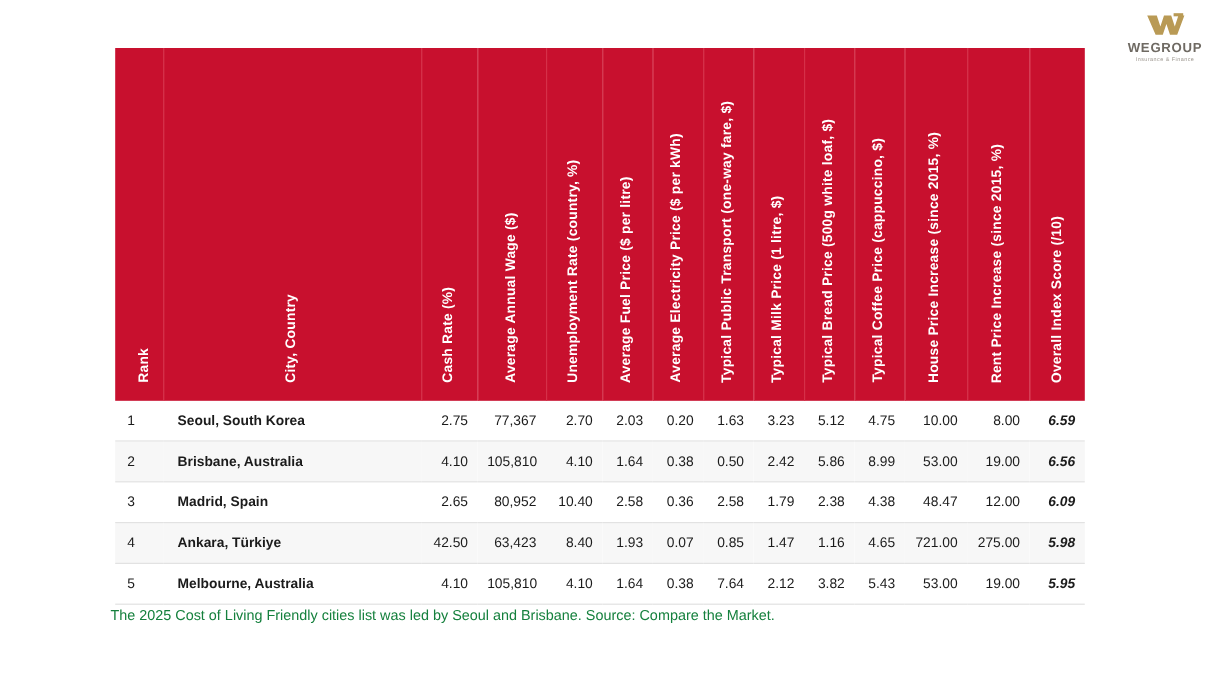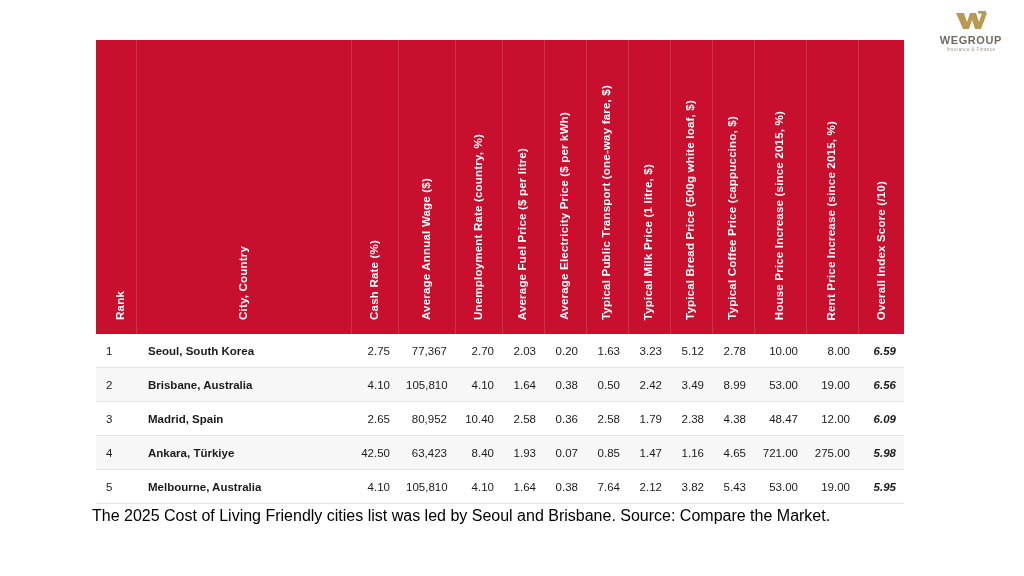--- a/index.html
+++ b/index.html
@@ -108,23 +108,23 @@
     padding-left: 12px;
   }
   tbody td.score { font-weight: bold; font-style: italic; }
   tbody tr:last-child td { border-bottom: 1px solid #e2e2e2; }
 
   .caption {
     position: absolute;
     left: 92px;
     top: 504px;
     width: 800px;
-    font-size: 16px;
+    font-size: 12px;
     line-height: 1.55;
-    color: #000000;
+    color: #15803d;
   }
 </style>
 </head>
 <body>
 
 <div class="page">
 
   <div class="brand">
     <svg class="brand-mark" viewBox="0 0 34 22">
       <path d="M2 3 L10 3 L13 12 L16 3 L22 3 L25 12 L28 3 L33 3 L27 19 L21 19 L18 10 L15 19 L9 19 Z" fill="#b99a55"></path>
@@ -175,36 +175,36 @@
           <td class="rank">1</td>
           <td class="city">Seoul, South Korea</td>
           <td>2.75</td>
           <td>77,367</td>
           <td>2.70</td>
           <td>2.03</td>
           <td>0.20</td>
           <td>1.63</td>
           <td>3.23</td>
           <td>5.12</td>
-          <td>2.78</td>
+          <td>4.75</td>
           <td>10.00</td>
           <td>8.00</td>
           <td class="score">6.59</td>
         </tr>
         <tr class="alt">
           <td class="rank">2</td>
           <td class="city">Brisbane, Australia</td>
           <td>4.10</td>
           <td>105,810</td>
           <td>4.10</td>
           <td>1.64</td>
           <td>0.38</td>
           <td>0.50</td>
           <td>2.42</td>
-          <td>3.49</td>
+          <td>5.86</td>
           <td>8.99</td>
           <td>53.00</td>
           <td>19.00</td>
           <td class="score">6.56</td>
         </tr>
         <tr>
           <td class="rank">3</td>
           <td class="city">Madrid, Spain</td>
           <td>2.65</td>
           <td>80,952</td>

